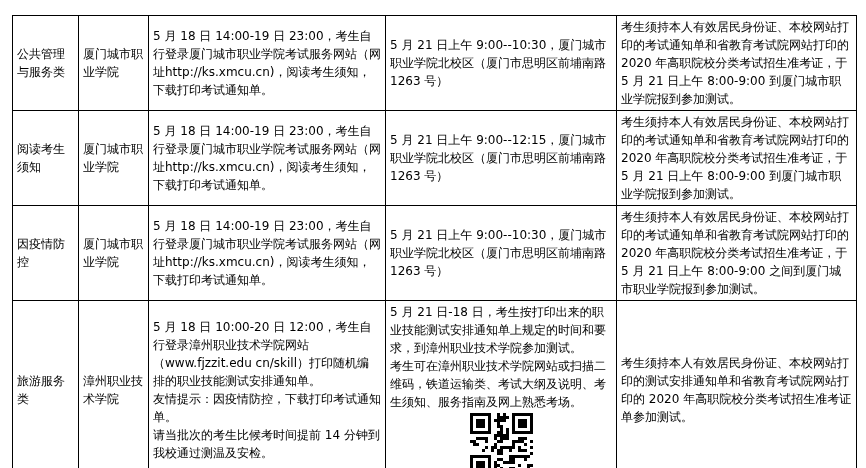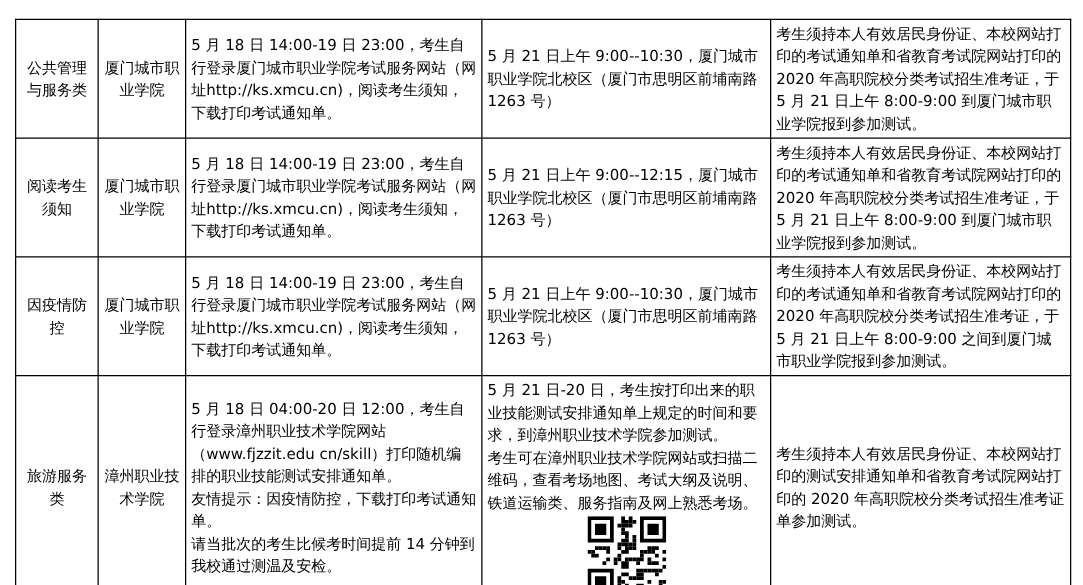--- a/index.html
+++ b/index.html
@@ -23,21 +23,20 @@
   table.sched td {
     border: 1.5px solid #000000;
     color: #000000;
     font-size: 12px;
     line-height: 18px;
     padding: 2px 4px;
     overflow: hidden;
     word-break: break-word;
   }
   td.cat, td.school {
-    text-align: center;
     vertical-align: middle;
     padding: 2px 2px;
   }
   td.vm { vertical-align: middle; }
   td.vt { vertical-align: top; padding-top: 3px; margin-left: 20px; }
   tr.r1 { height: 94px; }
   tr.r2 { height: 95px; }
   tr.r3 { height: 84px; }
   tr.r4 { height: 166px; }
   td.exam-last { line-height: 17px; }
@@ -79,27 +78,27 @@
       <td class="cat">因疫情防控</td>
       <td class="school">厦门城市职业学院</td>
       <td class="vm">5 月 18 日 14:00-19 日 23:00，考生自行登录厦门城市职业学院考试服务网站（网址http://ks.xmcu.cn)，阅读考生须知，下载打印考试通知单。</td>
       <td class="vm">5 月 21 日上午 9:00--10:30，厦门城市职业学院北校区（厦门市思明区前埔南路 1263 号）</td>
       <td class="vt">考生须持本人有效居民身份证、本校网站打印的考试通知单和省教育考试院网站打印的 2020 年高职院校分类考试招生准考证，于 5 月 21 日上午 8:00-9:00 之间到厦门城市职业学院报到参加测试。</td>
     </tr>
     <tr class="r4">
       <td class="cat">旅游服务类</td>
       <td class="school">漳州职业技术学院</td>
       <td class="vm">
-        <div>5 月 18 日 04:00-20 日 12:00，考生自行登录漳州职业技术学院网站（www.fjzzit.edu cn/skill）打印随机编排的职业技能测试安排通知单。</div>
+        <div>5 月 18 日 10:00-20 日 12:00，考生自行登录漳州职业技术学院网站（www.fjzzit.edu cn/skill）打印随机编排的职业技能测试安排通知单。</div>
         <div>友情提示：因疫情防控，下载打印考试通知单。</div>
         <div>请当批次的考生比候考时间提前 14 分钟到我校通过测温及安检。</div>
       </td>
       <td class="vt exam-last">
-        <div>5 月 21 日-20 日，考生按打印出来的职业技能测试安排通知单上规定的时间和要求，到漳州职业技术学院参加测试。</div>
-        <div>考生可在漳州职业技术学院网站或扫描二维码，查看考场地图、考试大纲及说明、铁道运输类、服务指南及网上熟悉考场。</div>
+        <div>5 月 21 日-18 日，考生按打印出来的职业技能测试安排通知单上规定的时间和要求，到漳州职业技术学院参加测试。</div>
+        <div>考生可在漳州职业技术学院网站或扫描二维码，铁道运输类、考试大纲及说明、考生须知、服务指南及网上熟悉考场。</div>
         <div class="qr-wrap">
           <span class="qr"><svg width="63" height="63" xmlns="http://www.w3.org/2000/svg">
                   <rect width="63" height="63" fill="#ffffff"></rect>
                   <rect x="27" y="0" width="3" height="3" fill="#000"></rect>
                   <rect x="33" y="0" width="3" height="3" fill="#000"></rect>
                   <rect x="27" y="3" width="3" height="3" fill="#000"></rect>
                   <rect x="30" y="3" width="3" height="3" fill="#000"></rect>
                   <rect x="33" y="3" width="3" height="3" fill="#000"></rect>
                   <rect x="36" y="3" width="3" height="3" fill="#000"></rect>
                   <rect x="24" y="6" width="3" height="3" fill="#000"></rect>

